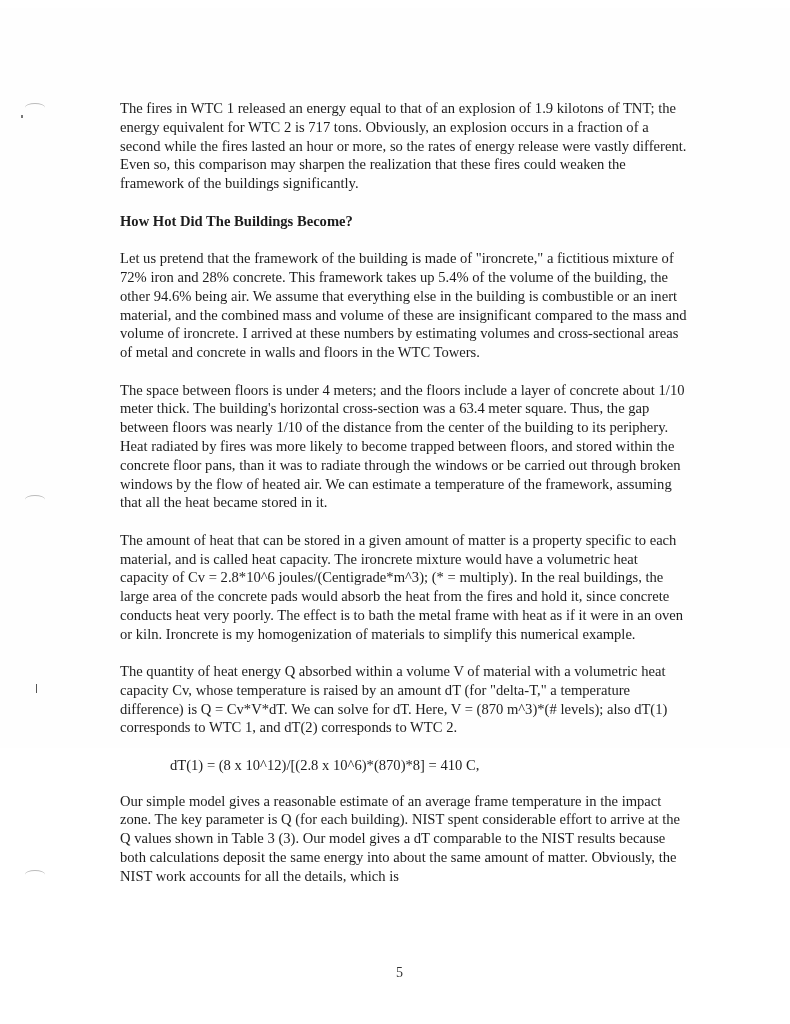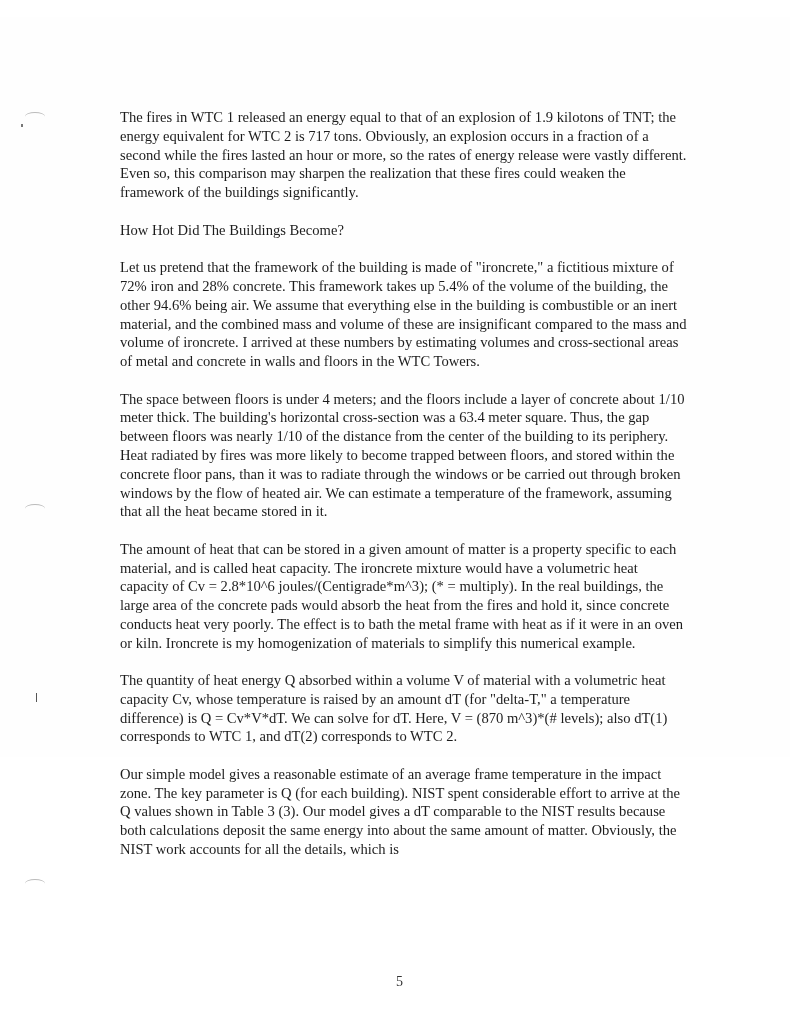--- a/index.html
+++ b/index.html
@@ -1,28 +1,28 @@
 <!DOCTYPE html>
 <html><head>
 <meta charset="utf-8">
 <style>
   html, body { margin: 0; padding: 0; background: #ffffff; }
   body { width: 790px; height: 1024px; position: relative; overflow: hidden; }
   .page {
-    position: absolute; left: 0; top: 17px; width: 790px; height: 740px;
+    position: absolute; left: 0; top: 8px; width: 790px; height: 740px;
     background: #fefefe;
   }
   .content {
     position: absolute; left: 120px; top: 91px; width: 570px;
     font-family: "Liberation Serif", serif;
     font-size: 14.6px; line-height: 18.8px; color: #1c1c1c;
   }
   .content p { margin: 0 0 18.6px 0; }
   .content h2 {
-    font-size: 14.6px; font-weight: normal; margin: 0 0 18.8px 0; line-height: 18.8px;
+    font-size: 14.6px; font-weight: bold; margin: 0 0 18.8px 0; line-height: 18.8px;
   }
   .eq { padding-left: 50px; margin: 0 0 17px 0 !important; }
   .page-num {
     position: absolute; left: 396px; top: 957px;
     font-family: "Liberation Serif", serif; font-size: 14px; color: #333;
   }
   .mark { position: absolute; border-top: 1px solid #bbb; border-radius: 50% 50% 0 0; }
   .m1 { left: 25px; top: 95px; width: 20px; height: 8px; }
   .m1dot { position: absolute; left: 21px; top: 107px; width: 2px; height: 3px; background: #777; }
   .m2 { left: 25px; top: 487px; width: 20px; height: 8px; }
@@ -43,18 +43,19 @@
   <div class="m3"></div>
   <div class="mark m4"></div>
 
   <div class="content">
     <p>The fires in WTC 1 released an energy equal to that of an explosion of 1.9 kilotons of TNT; the energy equivalent for WTC 2 is 717 tons. Obviously, an explosion occurs in a fraction of a second while the fires lasted an hour or more, so the rates of energy release were vastly different. Even so, this comparison may sharpen the realization that these fires could weaken the framework of the buildings significantly.</p>
     <h2>How Hot Did The Buildings Become?</h2>
     <p>Let us pretend that the framework of the building is made of "ironcrete," a fictitious mixture of 72% iron and 28% concrete. This framework takes up 5.4% of the volume of the building, the other 94.6% being air. We assume that everything else in the building is combustible or an inert material, and the combined mass and volume of these are insignificant compared to the mass and volume of ironcrete. I arrived at these numbers by estimating volumes and cross-sectional areas of metal and concrete in walls and floors in the WTC Towers.</p>
     <p>The space between floors is under 4 meters; and the floors include a layer of concrete about 1/10 meter thick. The building's horizontal cross-section was a 63.4 meter square. Thus, the gap between floors was nearly 1/10 of the distance from the center of the building to its periphery. Heat radiated by fires was more likely to become trapped between floors, and stored within the concrete floor pans, than it was to radiate through the windows or be carried out through broken windows by the flow of heated air. We can estimate a temperature of the framework, assuming that all the heat became stored in it.</p>
     <p>The amount of heat that can be stored in a given amount of matter is a property specific to each material, and is called heat capacity. The ironcrete mixture would have a volumetric heat capacity of Cv = 2.8*10^6 joules/(Centigrade*m^3); (* = multiply). In the real buildings, the large area of the concrete pads would absorb the heat from the fires and hold it, since concrete conducts heat very poorly. The effect is to bath the metal frame with heat as if it were in an oven or kiln. Ironcrete is my homogenization of materials to simplify this numerical example.</p>
     <p>The quantity of heat energy Q absorbed within a volume V of material with a volumetric heat capacity Cv, whose temperature is raised by an amount dT (for "delta-T," a temperature difference) is Q = Cv*V*dT. We can solve for dT. Here, V = (870 m^3)*(# levels); also dT(1) corresponds to WTC 1, and dT(2) corresponds to WTC 2.</p>
+    <p class="eq">dT(1) = (8 x 10^12)/[(2.8 x 10^6)*(870)*8] = 410 C,</p>
     <p>Our simple model gives a reasonable estimate of an average frame temperature in the impact zone. The key parameter is Q (for each building). NIST spent considerable effort to arrive at the Q values shown in Table 3 (3). Our model gives a dT comparable to the NIST results because both calculations deposit the same energy into about the same amount of matter. Obviously, the NIST work accounts for all the details, which is</p>
   </div>
 
   <div class="page-num">5</div>
   <div class="bottom-line"></div>
 </div>
 
 </body></html>

